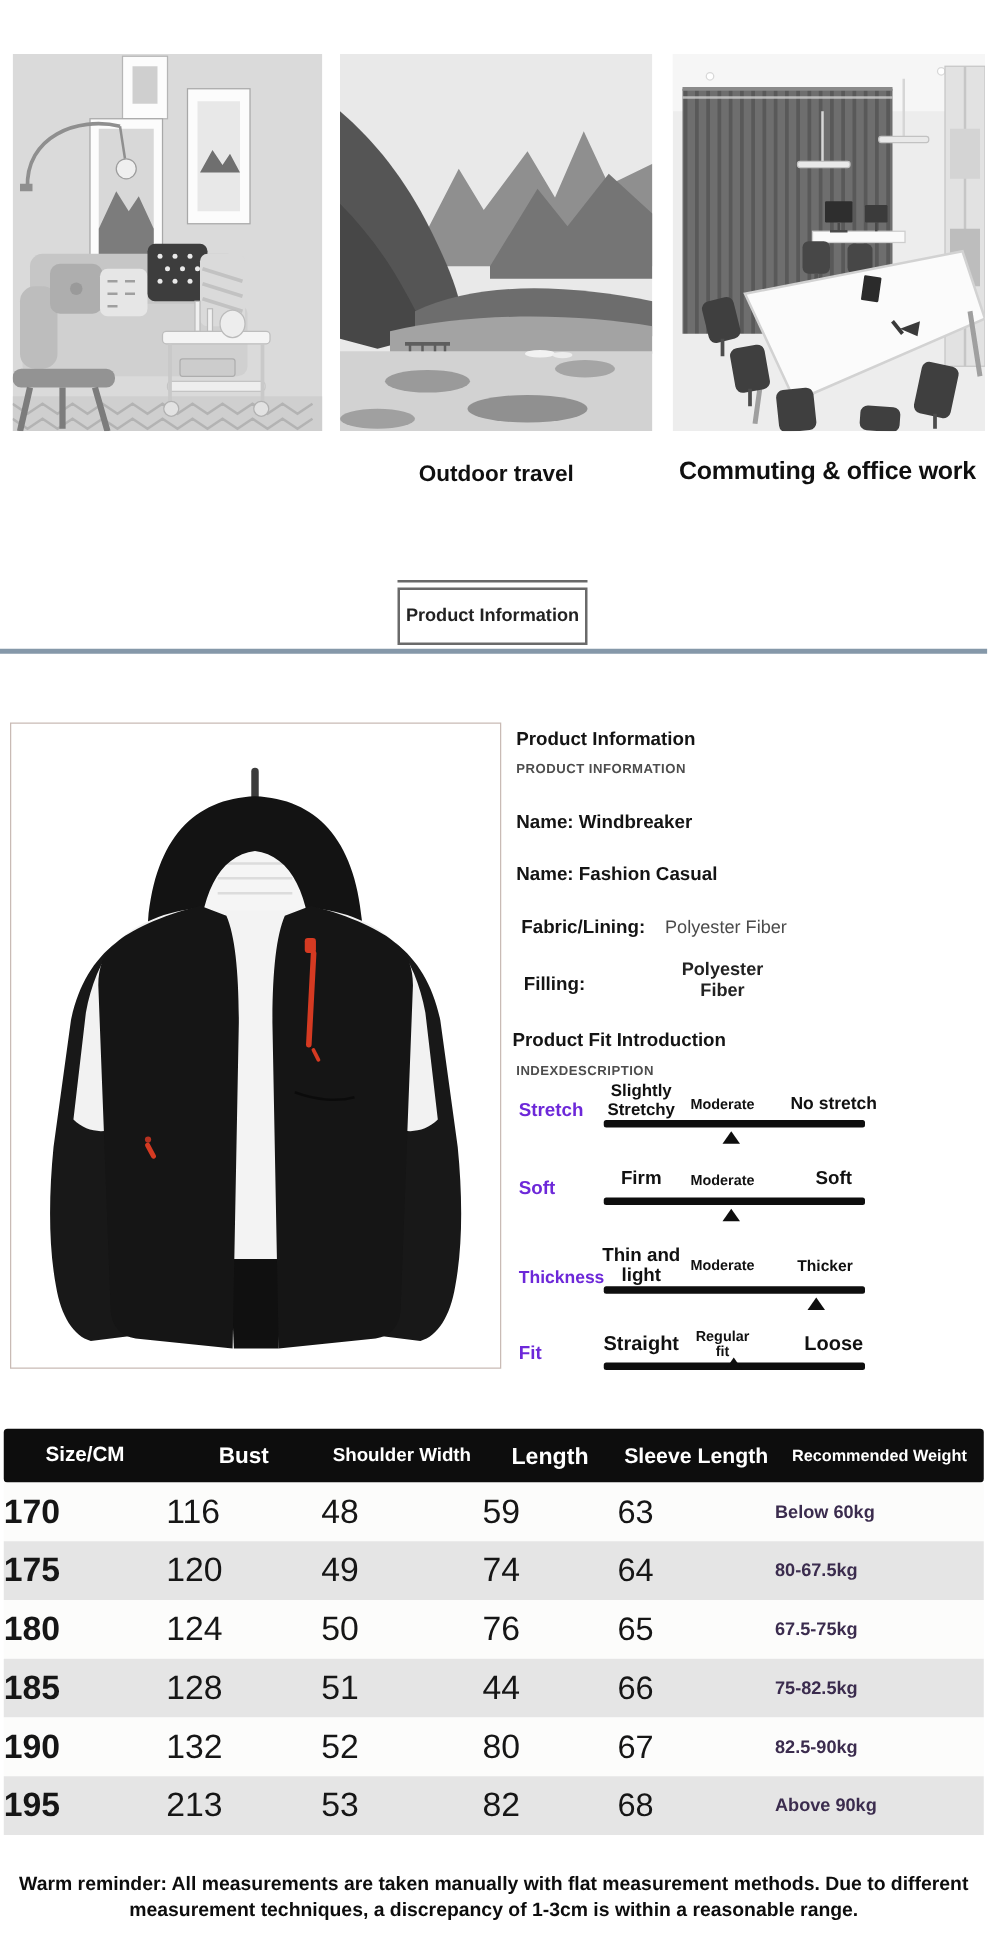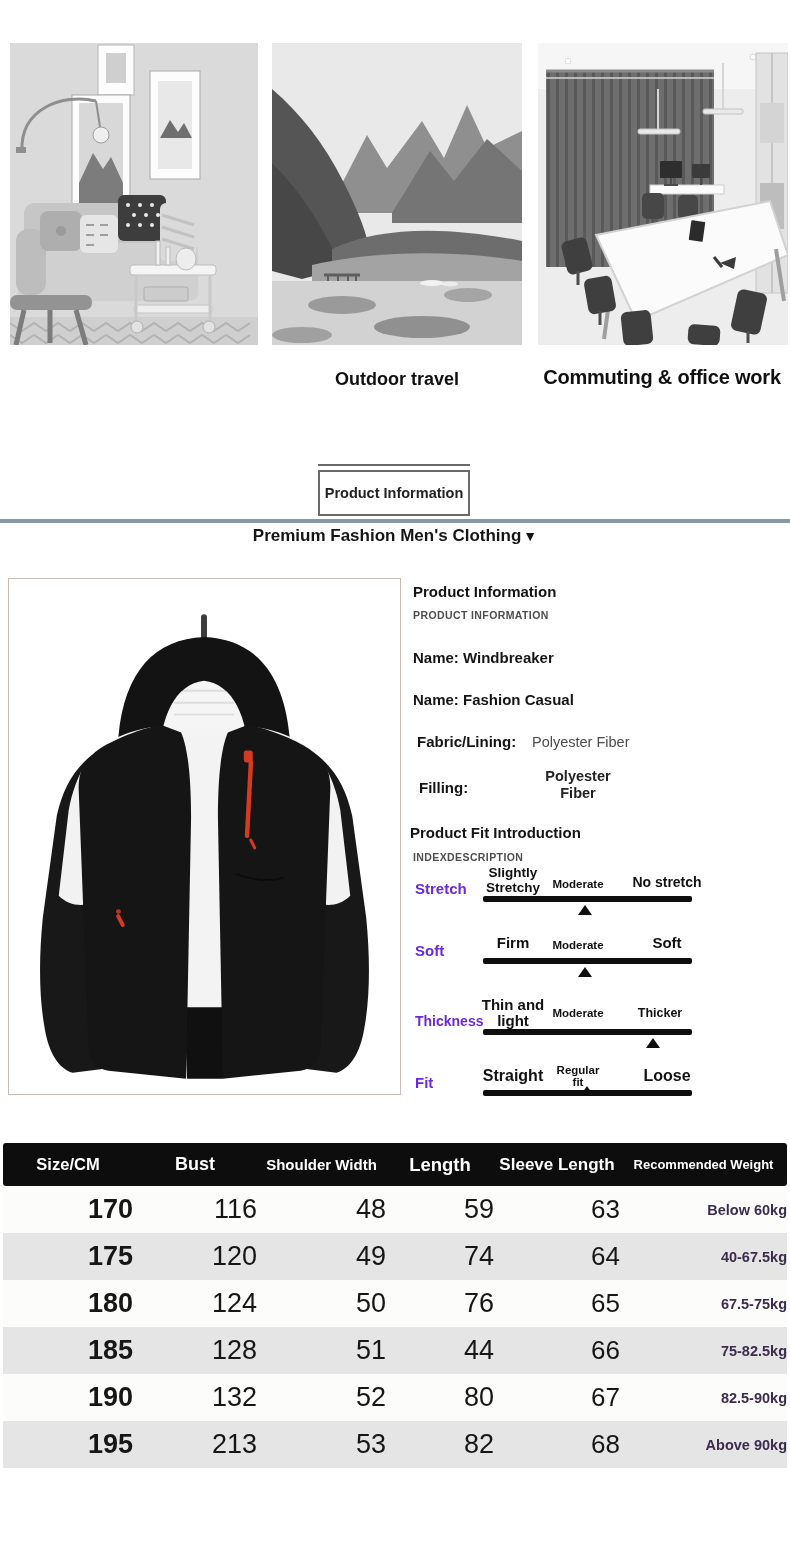--- a/index.html
+++ b/index.html
@@ -74,21 +74,21 @@
   .th1 { font-size:18px;   font-weight:700; }
   .th2 { font-size:15px;   font-weight:600; }
   .th3 { font-size:18.5px; font-weight:600; }
   .th4 { font-size:17px;   font-weight:600; }
   .th5 { font-size:13px;   font-weight:700; }
   .trow {
     display:grid; grid-template-columns:130px 124px 129px 108px 126px 167px;
     height:47px; align-items:center; background:#fcfcfb;
   }
   .trow.alt { background:#e5e5e5; }
-  .td { text-align:right; color:#161616; }
+  .td { text-align:left; color:#161616; }
   .td0 { font-size:27px; font-weight:700; }
   .td1 { font-size:27px; font-weight:400; }
   .td2 { font-size:27px; font-weight:400; }
   .td3 { font-size:27px; font-weight:400; }
   .td4 { font-size:26px; font-weight:400; }
   .td5 { font-size:14.5px; font-weight:700; color:#3b2c4e; }
 
   
   .footer-note { position:absolute; left:15px; top:1497px; width:760px; text-align:center;
                  font-size:15.5px; font-weight:700; line-height:1.38; color:#0d0d0d; }
@@ -227,23 +227,20 @@
   <div class="caption c3">Commuting &amp; office work</div>
 
   <div class="pi-button-wrap">
     <div class="pi-topline"></div>
     <div class="pi-box">
       <span>Product Information</span>
     </div>
   </div>
 
   <div class="divider"></div>
-  <div class="category">
-    <span>Premium Fashion Men's Clothing</span><span class="caret">▼</span>
-  </div>
 
   <figure class="product-img">
     <svg viewBox="0 0 393 517">
 
       <path d="M196,38 l0,55" stroke="#3c3c3c" stroke-width="6" stroke-linecap="round"></path>
 
       <rect x="156" y="88" width="80" height="80" rx="24" fill="#f5f5f5"></rect>
       <path d="M166,112 h60 M166,124 h60 M166,136 h60" stroke="#dcdcdc" stroke-width="2" fill="none"></path>
       <rect x="160" y="150" width="72" height="292" fill="#f3f3f3"></rect>
 
@@ -335,21 +332,21 @@
       <div class="td td3">59</div>
       <div class="td td4">63</div>
       <div class="td td5">Below 60kg</div>
     </div>
     <div class="trow alt">
       <div class="td td0">175</div>
       <div class="td td1">120</div>
       <div class="td td2">49</div>
       <div class="td td3">74</div>
       <div class="td td4">64</div>
-      <div class="td td5">40-67.5kg</div>
+      <div class="td td5">80-67.5kg</div>
     </div>
     <div class="trow">
       <div class="td td0">180</div>
       <div class="td td1">124</div>
       <div class="td td2">50</div>
       <div class="td td3">76</div>
       <div class="td td4">65</div>
       <div class="td td5">67.5-75kg</div>
     </div>
     <div class="trow alt">
@@ -371,14 +368,15 @@
     <div class="trow alt">
       <div class="td td0">195</div>
       <div class="td td1">213</div>
       <div class="td td2">53</div>
       <div class="td td3">82</div>
       <div class="td td4">68</div>
       <div class="td td5">Above 90kg</div>
     </div>
   </section>
 
+  <div class="footer-note">Warm reminder: All measurements are taken manually with flat measurement methods. Due to different measurement techniques, a discrepancy of 1-3cm is within a reasonable range.</div>
 
 </div>
 
 </body></html>

